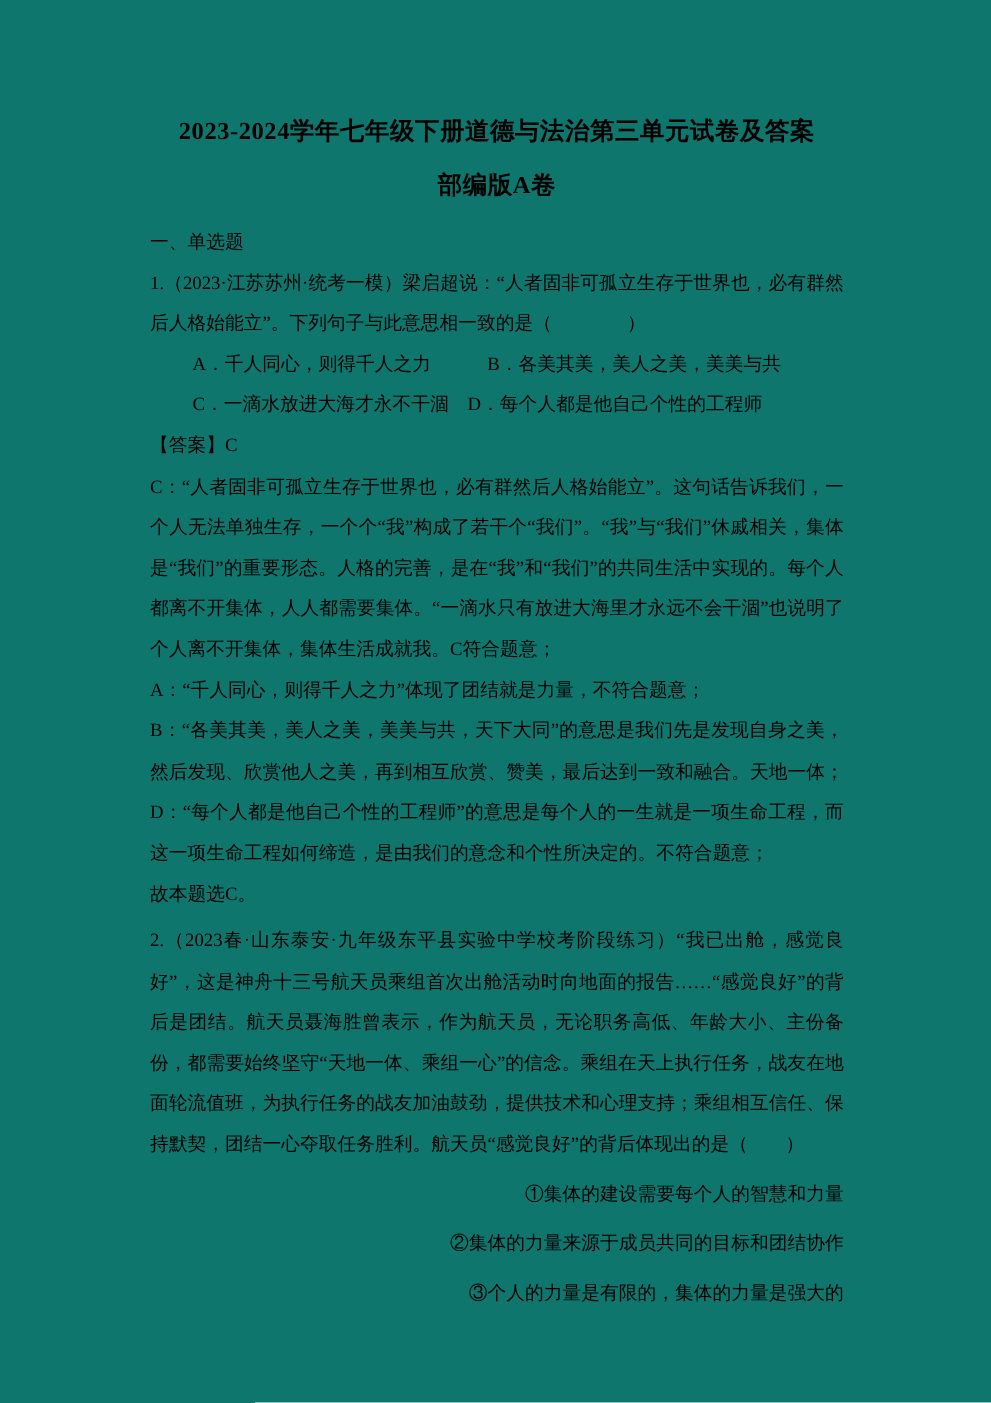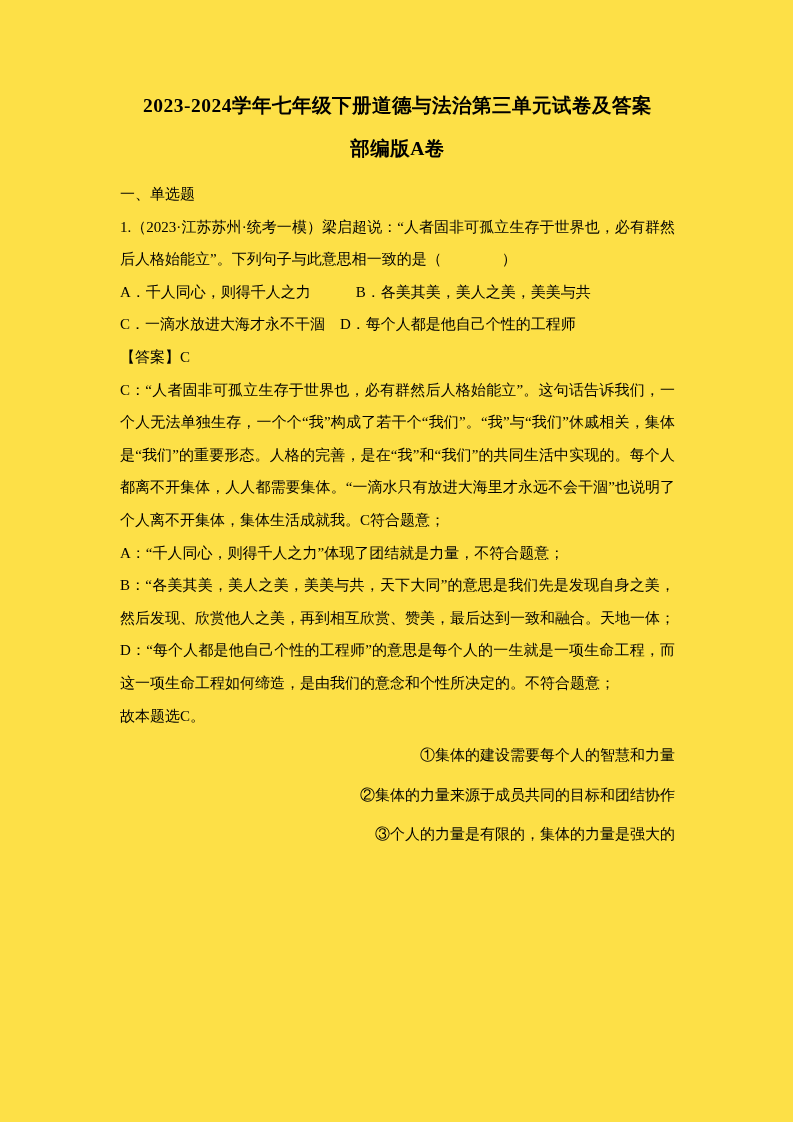--- a/index.html
+++ b/index.html
@@ -5,21 +5,21 @@
   html, body {
     margin: 0;
     padding: 0;
     background: #ffffff;
   }
   .page {
     position: relative;
     width: 793px;
     height: 1122px;
     box-sizing: border-box;
-    background: #fde047;
+    background: #0f766e;
     color: #000000;
     padding: 84px 118px 30px 120px;
     overflow: hidden;
     font-family: "Liberation Serif", "DejaVu Serif", serif;
   }
   .doc-title {
     font-size: 19.5px;
     font-weight: bold;
     text-align: center;
     margin: 0;
@@ -39,20 +39,21 @@
   }
   .q2-block {
     margin-top: 5px;
   }
   .circled-item {
     margin-top: 7px;
     text-align: right;
   }
   .options-row {
     text-align: left;
+    margin-left: 34px;
   }
 </style>
 </head>
 <body>
 
 <div class="page">
 
   <h1 class="doc-title">2023-2024学年七年级下册道德与法治第三单元试卷及答案</h1>
 
   <h1 class="doc-title">部编版A卷</h1>
@@ -71,20 +72,21 @@
   <p class="body-par">C：“人者固非可孤立生存于世界也，必有群然后人格始能立”。这句话告诉我们，一个人无法单独生存，一个个“我”构成了若干个“我们”。“我”与“我们”休戚相关，集体是“我们”的重要形态。人格的完善，是在“我”和“我们”的共同生活中实现的。每个人都离不开集体，人人都需要集体。“一滴水只有放进大海里才永远不会干涸”也说明了个人离不开集体，集体生活成就我。C符合题意；</p>
 
   <p class="body-par">A：“千人同心，则得千人之力”体现了团结就是力量，不符合题意；</p>
 
   <p class="body-par">B：“各美其美，美人之美，美美与共，天下大同”的意思是我们先是发现自身之美，然后发现、欣赏他人之美，再到相互欣赏、赞美，最后达到一致和融合。天地一体；</p>
 
   <p class="body-par">D：“每个人都是他自己个性的工程师”的意思是每个人的一生就是一项生命工程，而这一项生命工程如何缔造，是由我们的意念和个性所决定的。不符合题意；</p>
 
   <p class="body-par">故本题选C。</p>
 
+  <p class="body-par q2-block">2.（2023春·山东泰安·九年级东平县实验中学校考阶段练习）“我已出舱，感觉良好”，这是神舟十三号航天员乘组首次出舱活动时向地面的报告……“感觉良好”的背后是团结。航天员聂海胜曾表示，作为航天员，无论职务高低、年龄大小、主份备份，都需要始终坚守“天地一体、乘组一心”的信念。乘组在天上执行任务，战友在地面轮流值班，为执行任务的战友加油鼓劲，提供技术和心理支持；乘组相互信任、保持默契，团结一心夺取任务胜利。航天员“感觉良好”的背后体现出的是（　　）</p>
 
   <p class="body-par circled-item">①集体的建设需要每个人的智慧和力量</p>
 
   <p class="body-par circled-item">②集体的力量来源于成员共同的目标和团结协作</p>
 
   <p class="body-par circled-item">③个人的力量是有限的，集体的力量是强大的</p>
 
 </div>
 
 </body></html>

